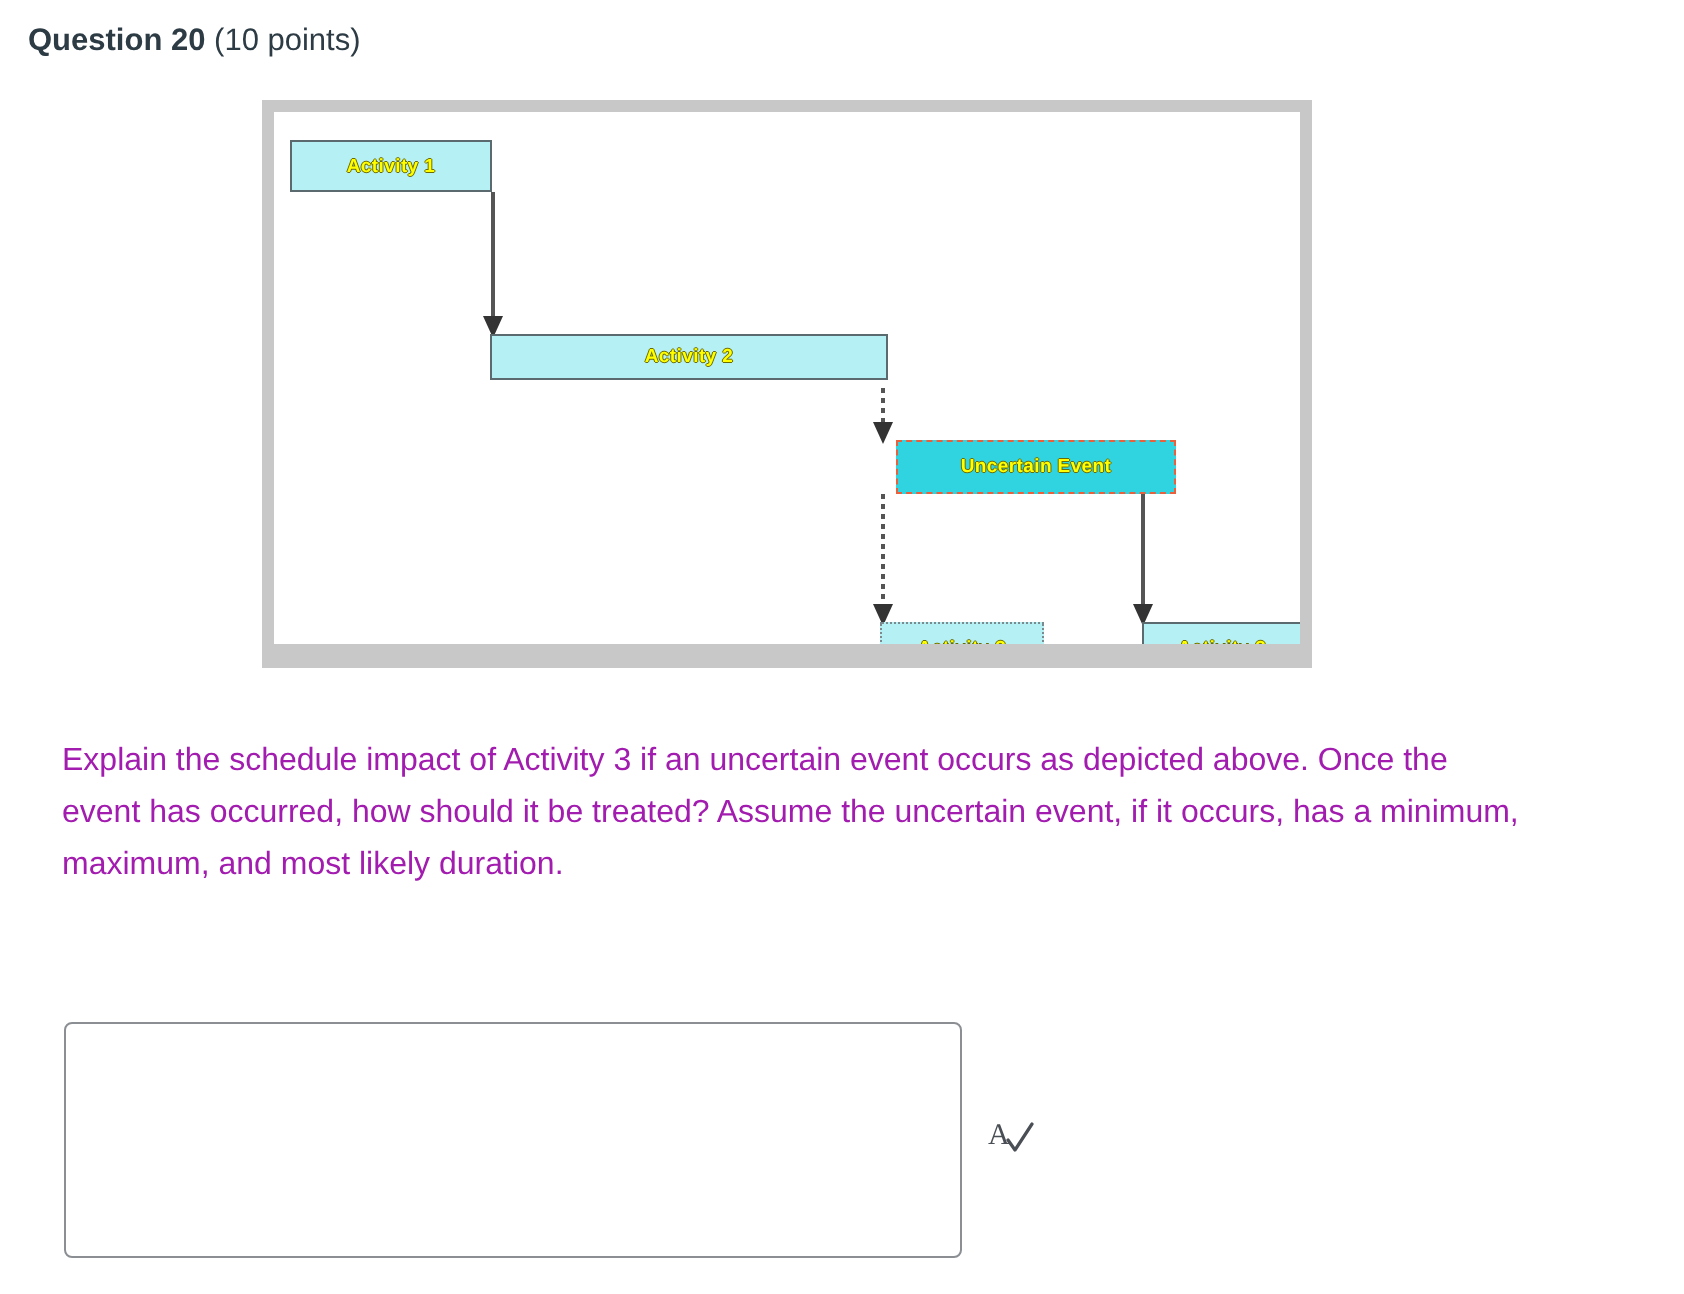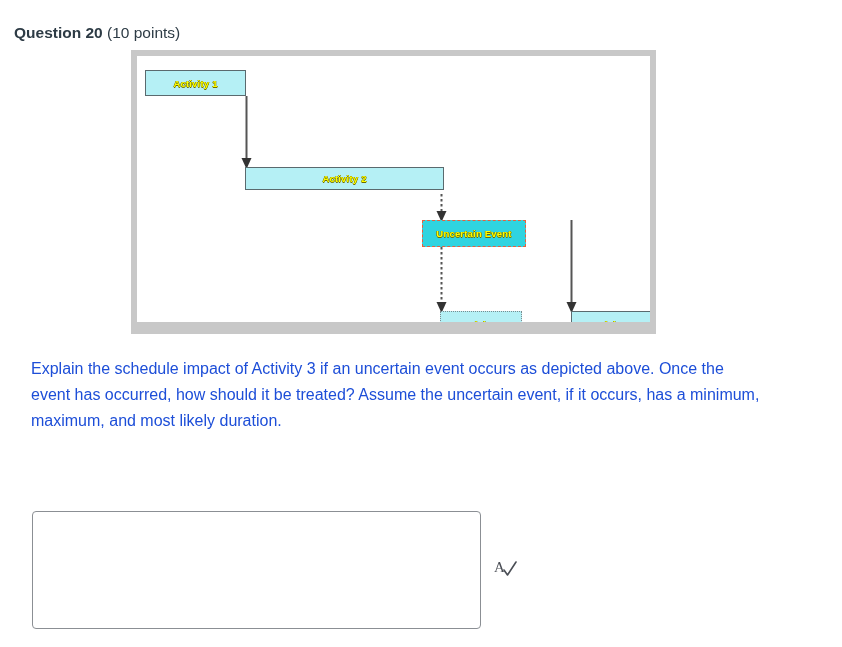--- a/index.html
+++ b/index.html
@@ -16,21 +16,20 @@
   }
 
   
   .question-header {
     position: absolute;
     left: 14px;
     top: 12px;
     font-size: 15.5px;
     color: #2d3b45;
     white-space: nowrap;
-    margin-top: 12px;
   }
   .question-header .q-title {
     font-weight: bold;
     color: #2d3b45;
   }
   .question-header .q-points {
     font-weight: normal;
     color: #2d3b45;
   }
 
@@ -78,43 +77,43 @@
     background: #b5f0f5;
     border: 1px dotted #7a8a8e;
   }
   .bar-event {
     background: #2fd4e0;
     border: 1px dashed #e8603c;
   }
 
   .bar-activity1  { left: 8px;   top: 14px;  width: 101px; height: 26px; }
   .bar-activity2  { left: 108px; top: 111px; width: 199px; height: 23px; }
-  .bar-event-box  { left: 285px; top: 164px; width: 104px; height: 27px; }
+  .bar-event-box  { left: 311px; top: 164px; width: 140px; height: 27px; }
   .bar-activity3a { left: 303px; top: 255px; width: 82px;  height: 26px; }
   .bar-activity3b { left: 434px; top: 255px; width: 80px;  height: 26px; }
 
   
   .connectors {
     position: absolute;
     left: 0;
     top: 0;
     width: 513px;
     height: 266px;
     pointer-events: none;
   }
 
   
   .prompt {
     position: absolute;
     left: 31px;
-    top: 356px;
+    top: 368px;
     width: 730px;
     font-size: 16px;
     line-height: 26px;
-    color: #1d4ed8;
+    color: #a21caf;
   }
 
   
   .answer-box {
     position: absolute;
     left: 32px;
     top: 511px;
     width: 449px;
     height: 118px;
     box-sizing: border-box;

